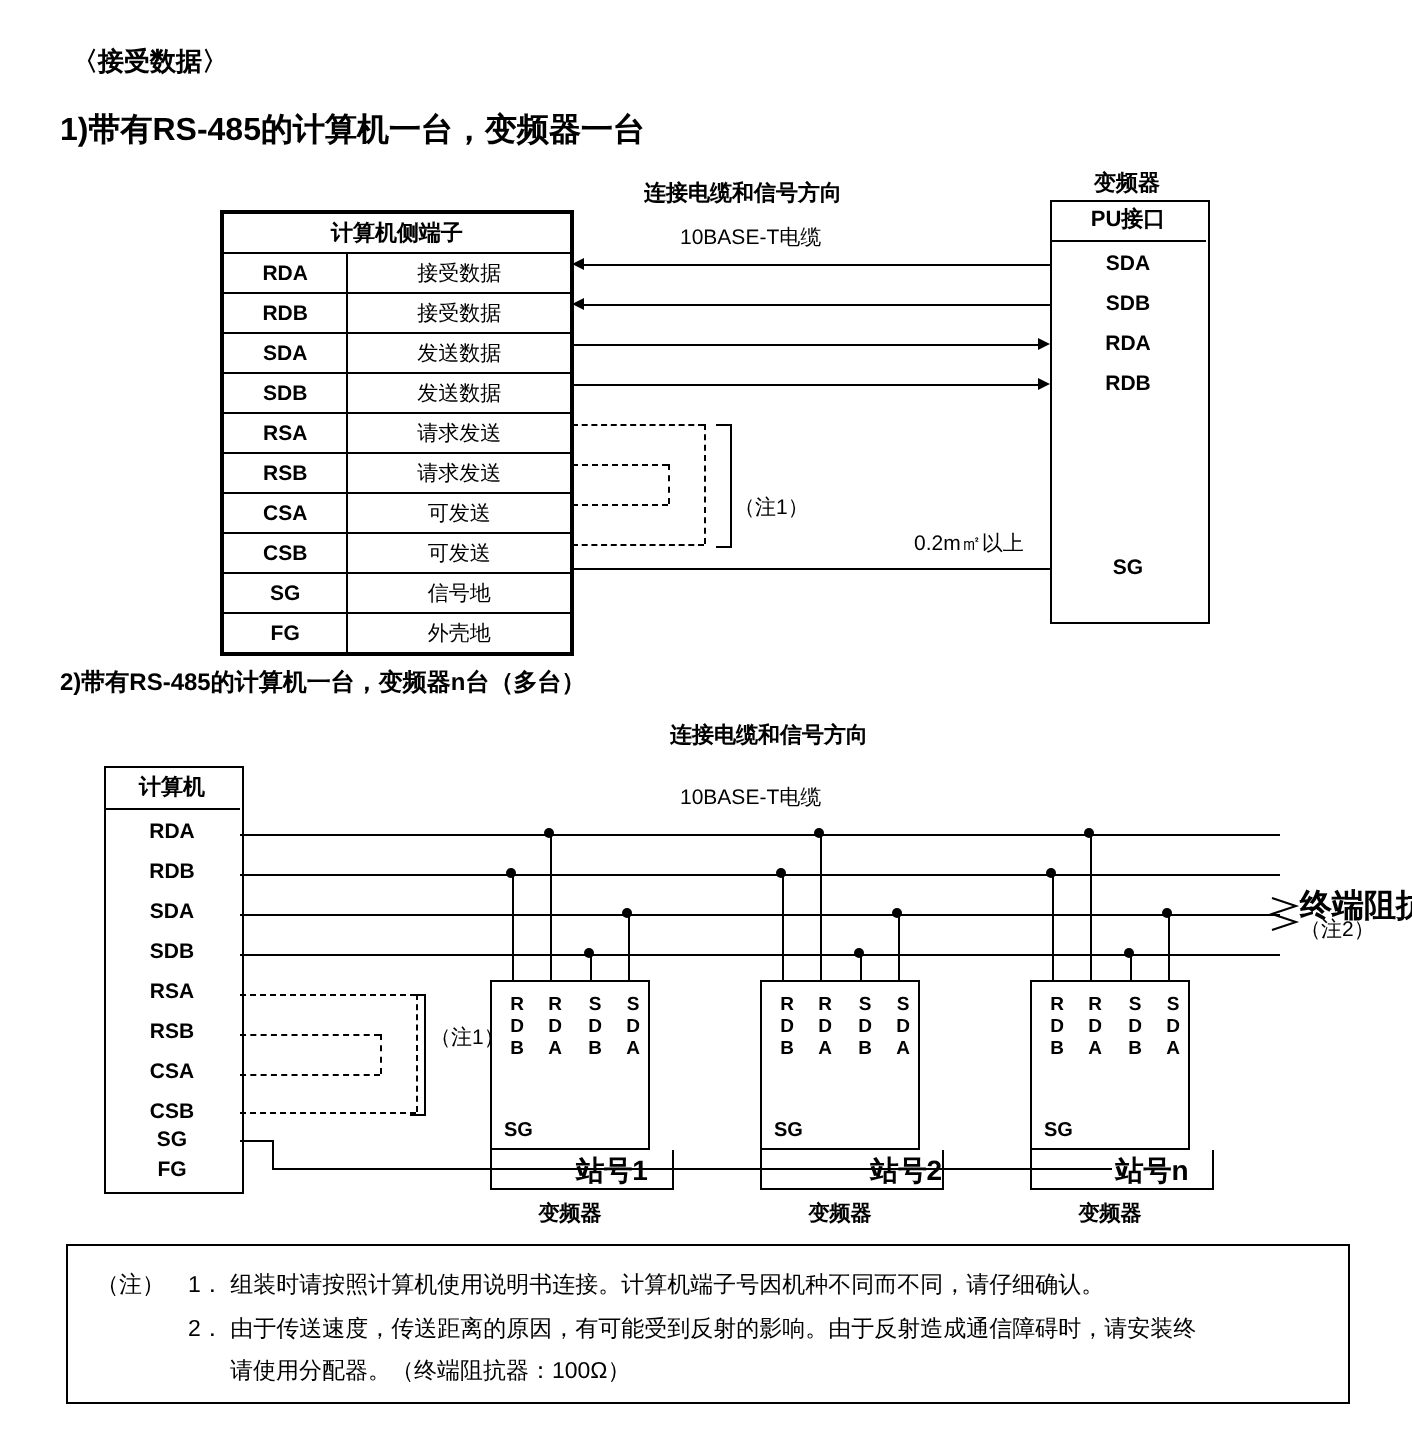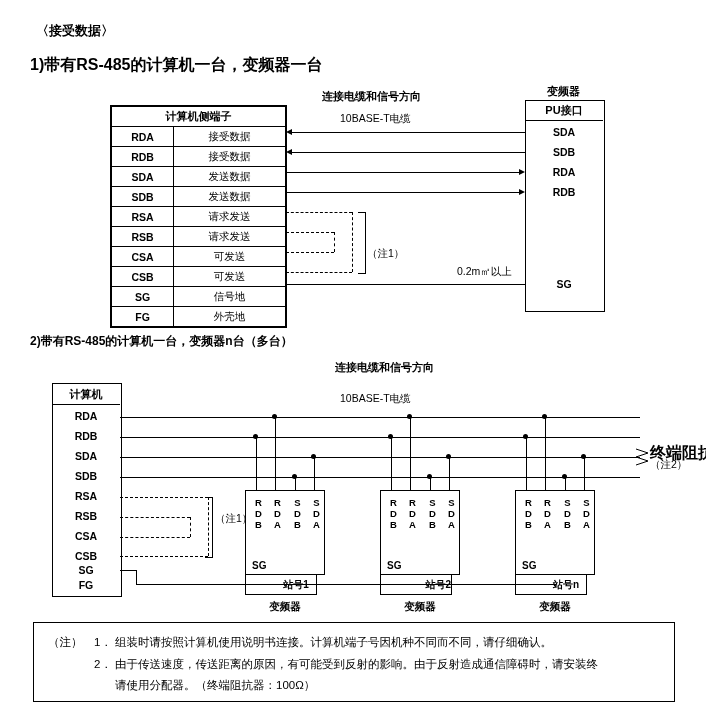--- a/index.html
+++ b/index.html
@@ -49,21 +49,21 @@
   #f1-note1{left:367px;top:247px;font-size:10.5px;}
   #f1-wire{left:457px;top:265px;font-size:10.5px;}
 
   
   #pc-box{left:52px;top:383px;width:68px;height:212px;border:1px solid #000;}
   #pc-head{left:52px;top:383px;width:68px;height:22px;border-bottom:1px solid #000;box-sizing:border-box;text-align:center;line-height:22px;font-weight:bold;font-size:11px;}
   .pc-label{font-weight:bold;font-size:10.5px;width:68px;text-align:center;}
 
   
   .inv-box{width:80px;height:85px;border:1px solid #000;box-sizing:border-box;}
-  .inv-foot{width:72px;height:20px;border:1px solid #000;border-top:none;box-sizing:border-box;text-align:center;line-height:20px;font-size:10px;font-weight:bold;padding-left:30px;}
+  .inv-foot{width:92px;height:20px;border:1px solid #000;border-top:none;box-sizing:border-box;text-align:center;line-height:20px;font-size:14px;font-weight:bold;padding-left:30px;}
   .inv-cap{width:80px;text-align:center;font-size:10.5px;font-weight:bold;}
   .vtext{writing-mode:vertical-rl;text-orientation:upright;letter-spacing:0px;font-size:9.5px;font-weight:bold;line-height:10px;}
   .sg-lbl{font-size:10px;font-weight:bold;}
 
   
   #f2-cable{left:335px;top:360px;font-size:11px;font-weight:bold;}
   #f2-10base{left:340px;top:392px;font-size:10.5px;}
   #f2-note1{left:215px;top:512px;font-size:10.5px;}
   #f2-term{left:650px;top:443px;font-size:16px;font-weight:bold;}
   #f2-term2{left:650px;top:458px;font-size:10.5px;}

